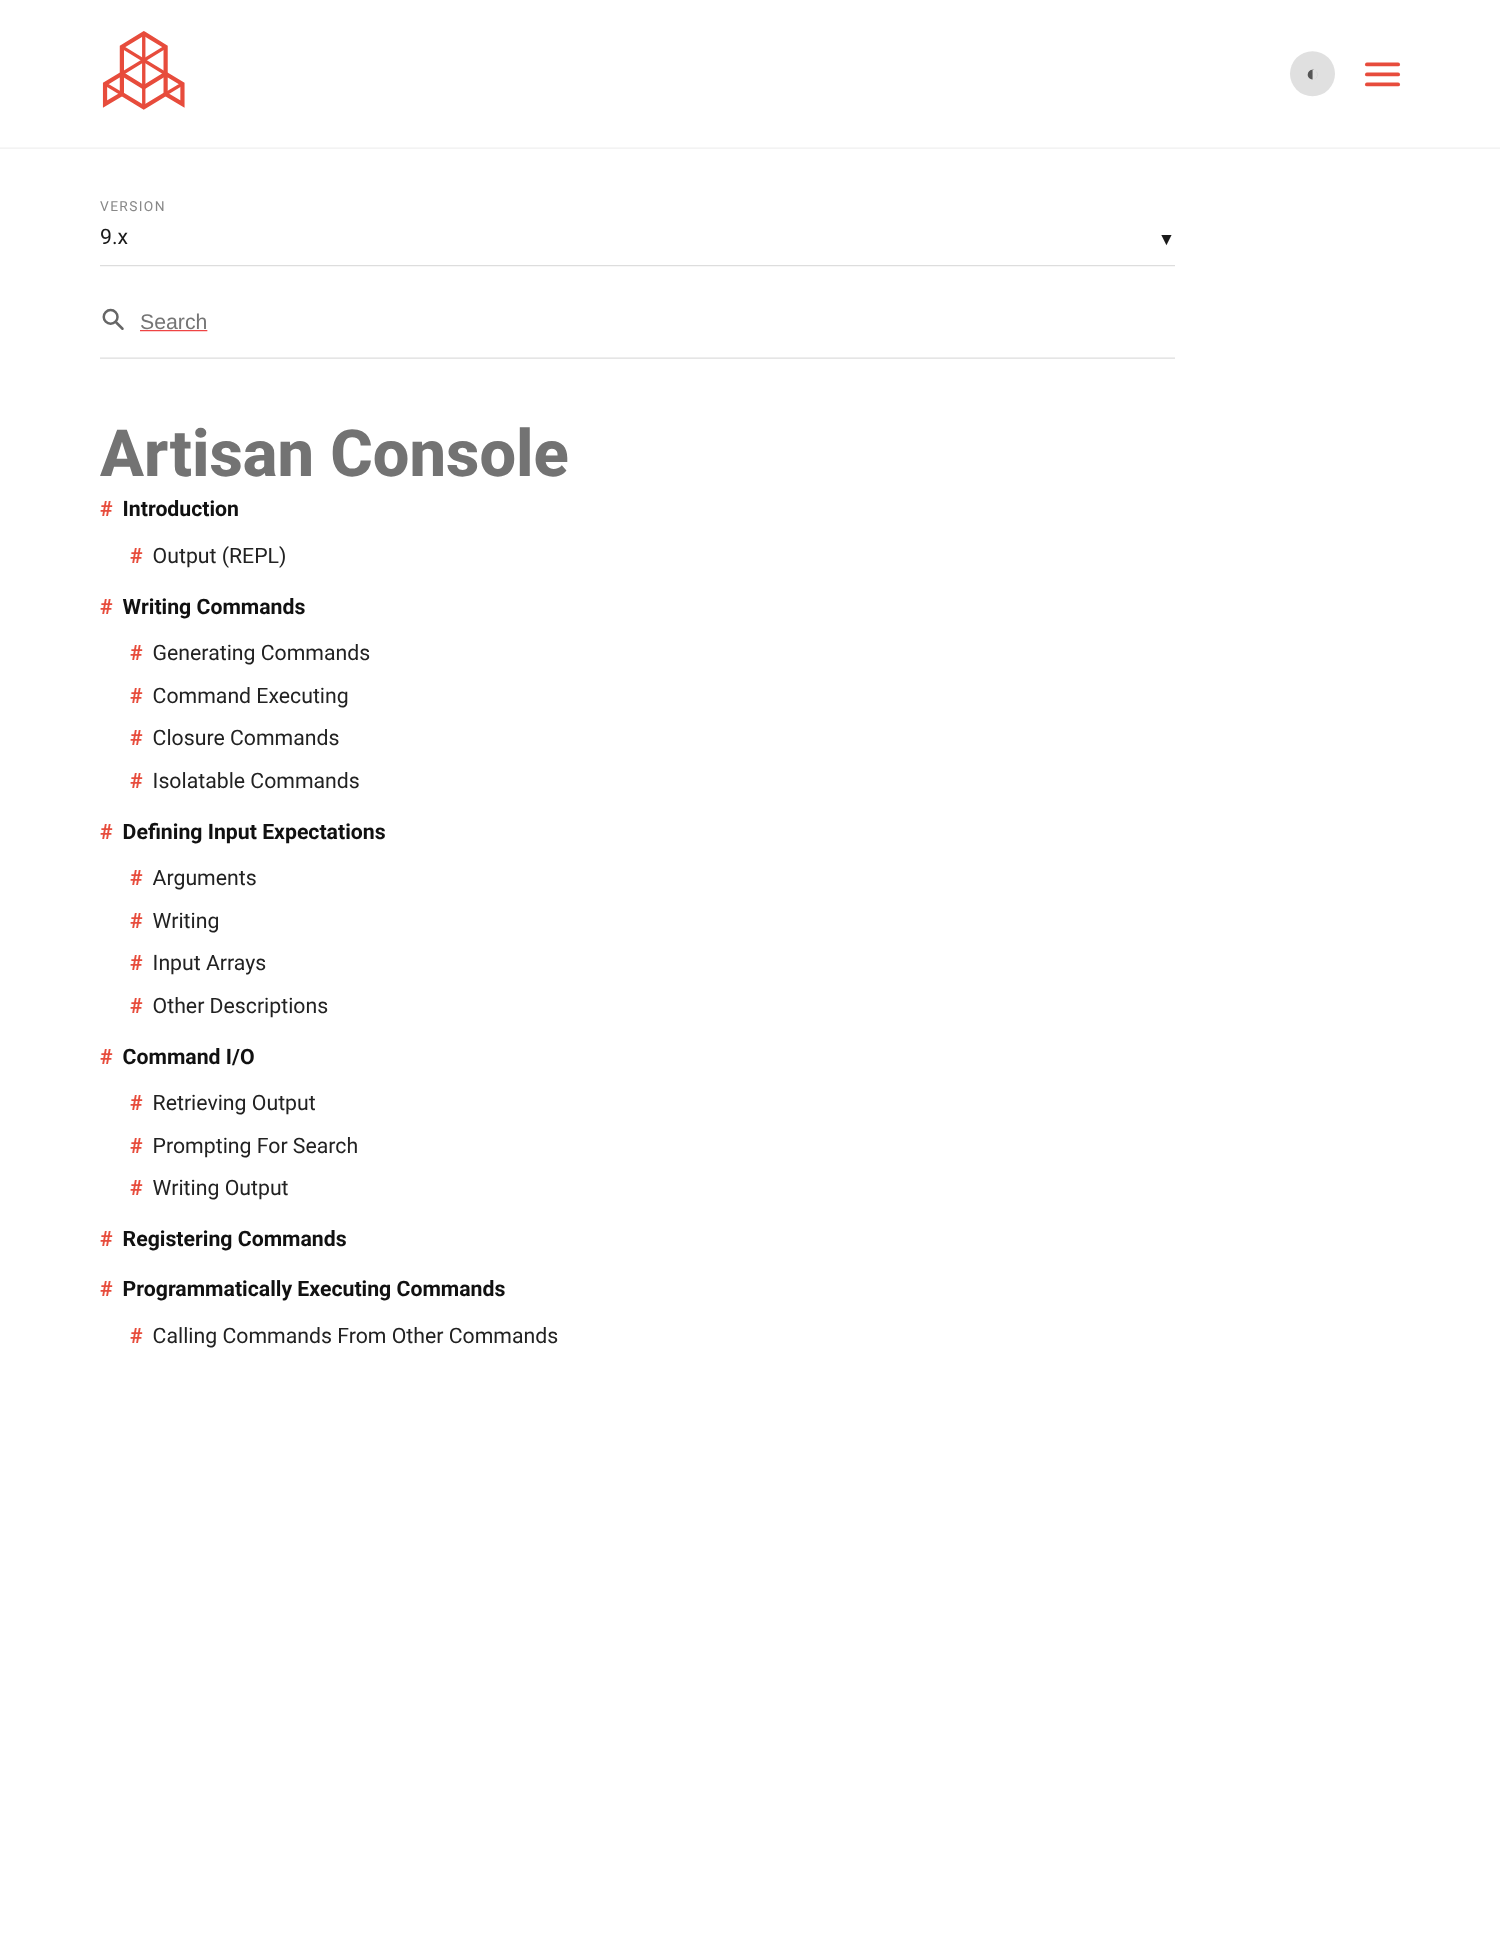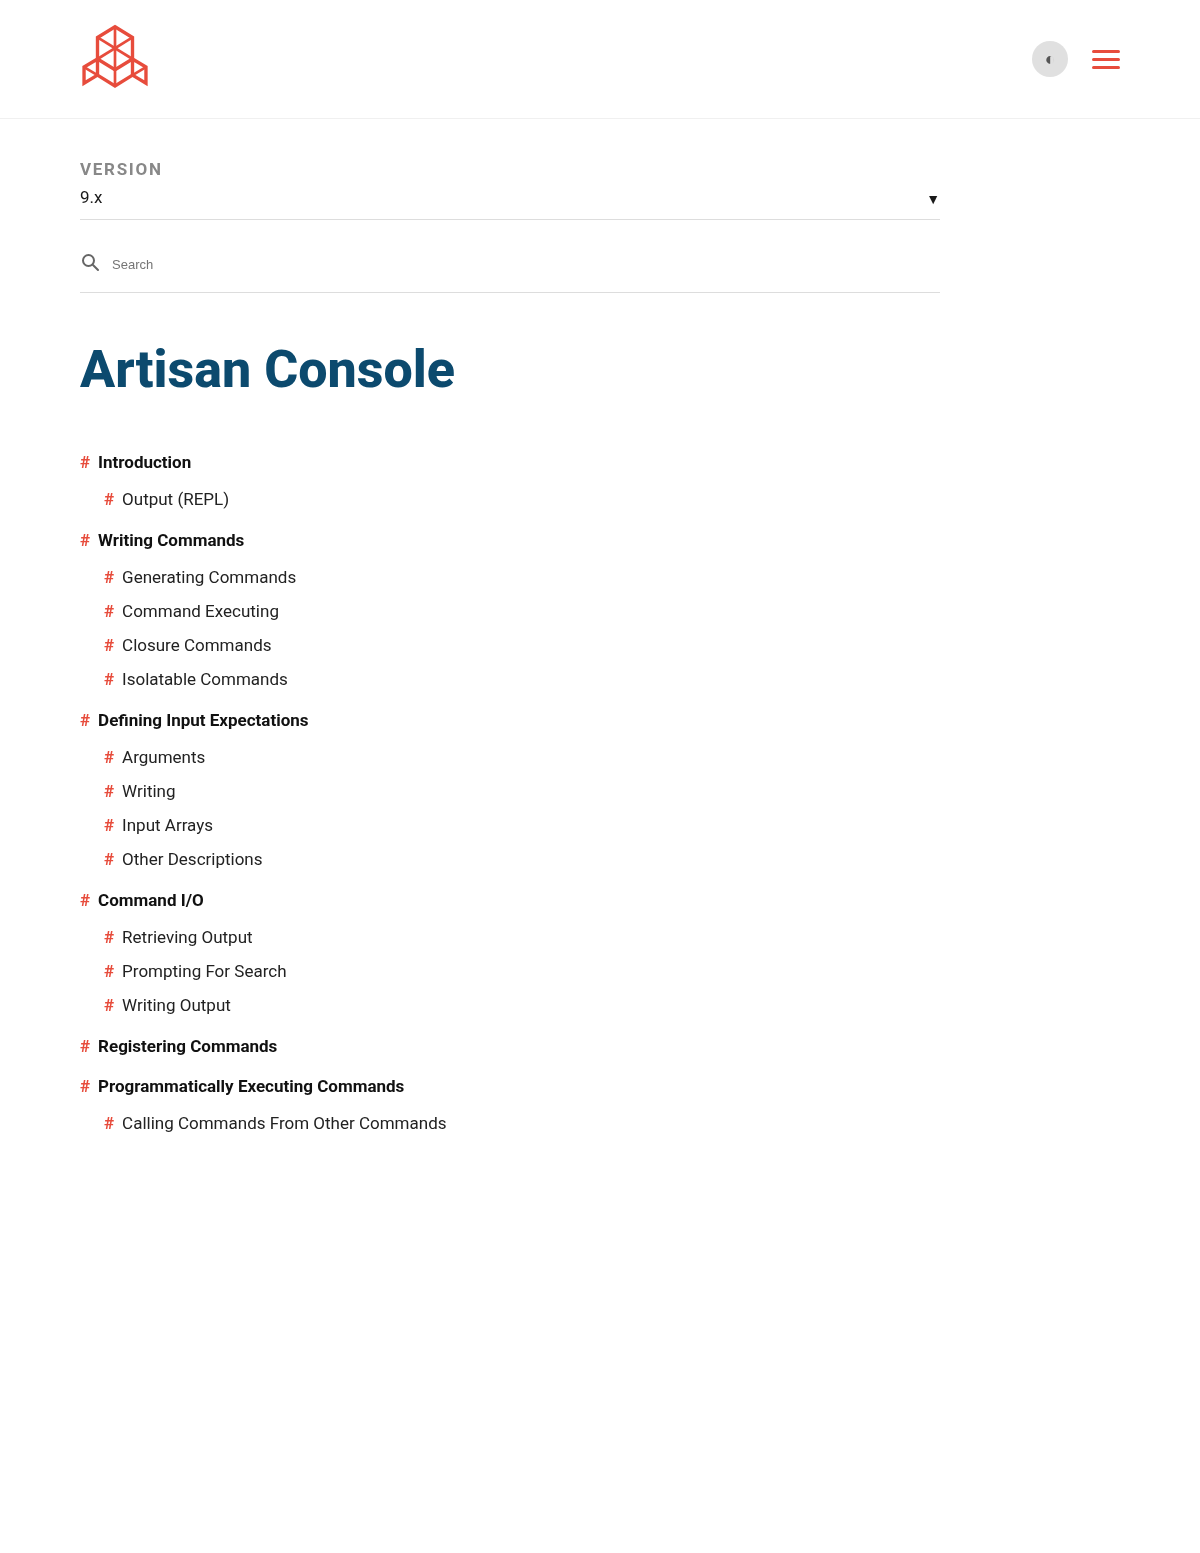--- a/index.html
+++ b/index.html
@@ -72,22 +72,22 @@
     .content {
       padding: 40px 80px;
       max-width: 1000px;
     }
 
     .version-section {
       margin-bottom: 32px;
     }
 
     .version-label {
-      font-size: 17px;
-      font-weight: 700;
+      font-size: 11px;
+      font-weight: 400;
       letter-spacing: 0.1em;
       color: #888;
       text-transform: uppercase;
       margin-bottom: 8px;
     }
 
     .version-select-wrapper {
       display: flex;
       align-items: flex-end;
       justify-content: space-between;
@@ -118,31 +118,31 @@
     }
 
     .search-icon-wrap {
       font-size: 18px;
       color: #666;
     }
 
     .search-input {
       border: none;
       outline: none;
-      font-size: 13px;
-      color: #7f1d1d;
+      font-size: 17px;
+      color: #ef4444;
       width: 100%;
       background: transparent;
+      text-decoration: underline;
     }
 
     .page-title {
       font-size: 52px;
       font-weight: 800;
-      color: #0c4a6e;
-      margin-bottom: 48px;
+      color: #737373;
       line-height: 1.1;
     }
 
     .toc {
       list-style: none;
     }
 
     .toc-section {
       margin-bottom: 8px;
     }

